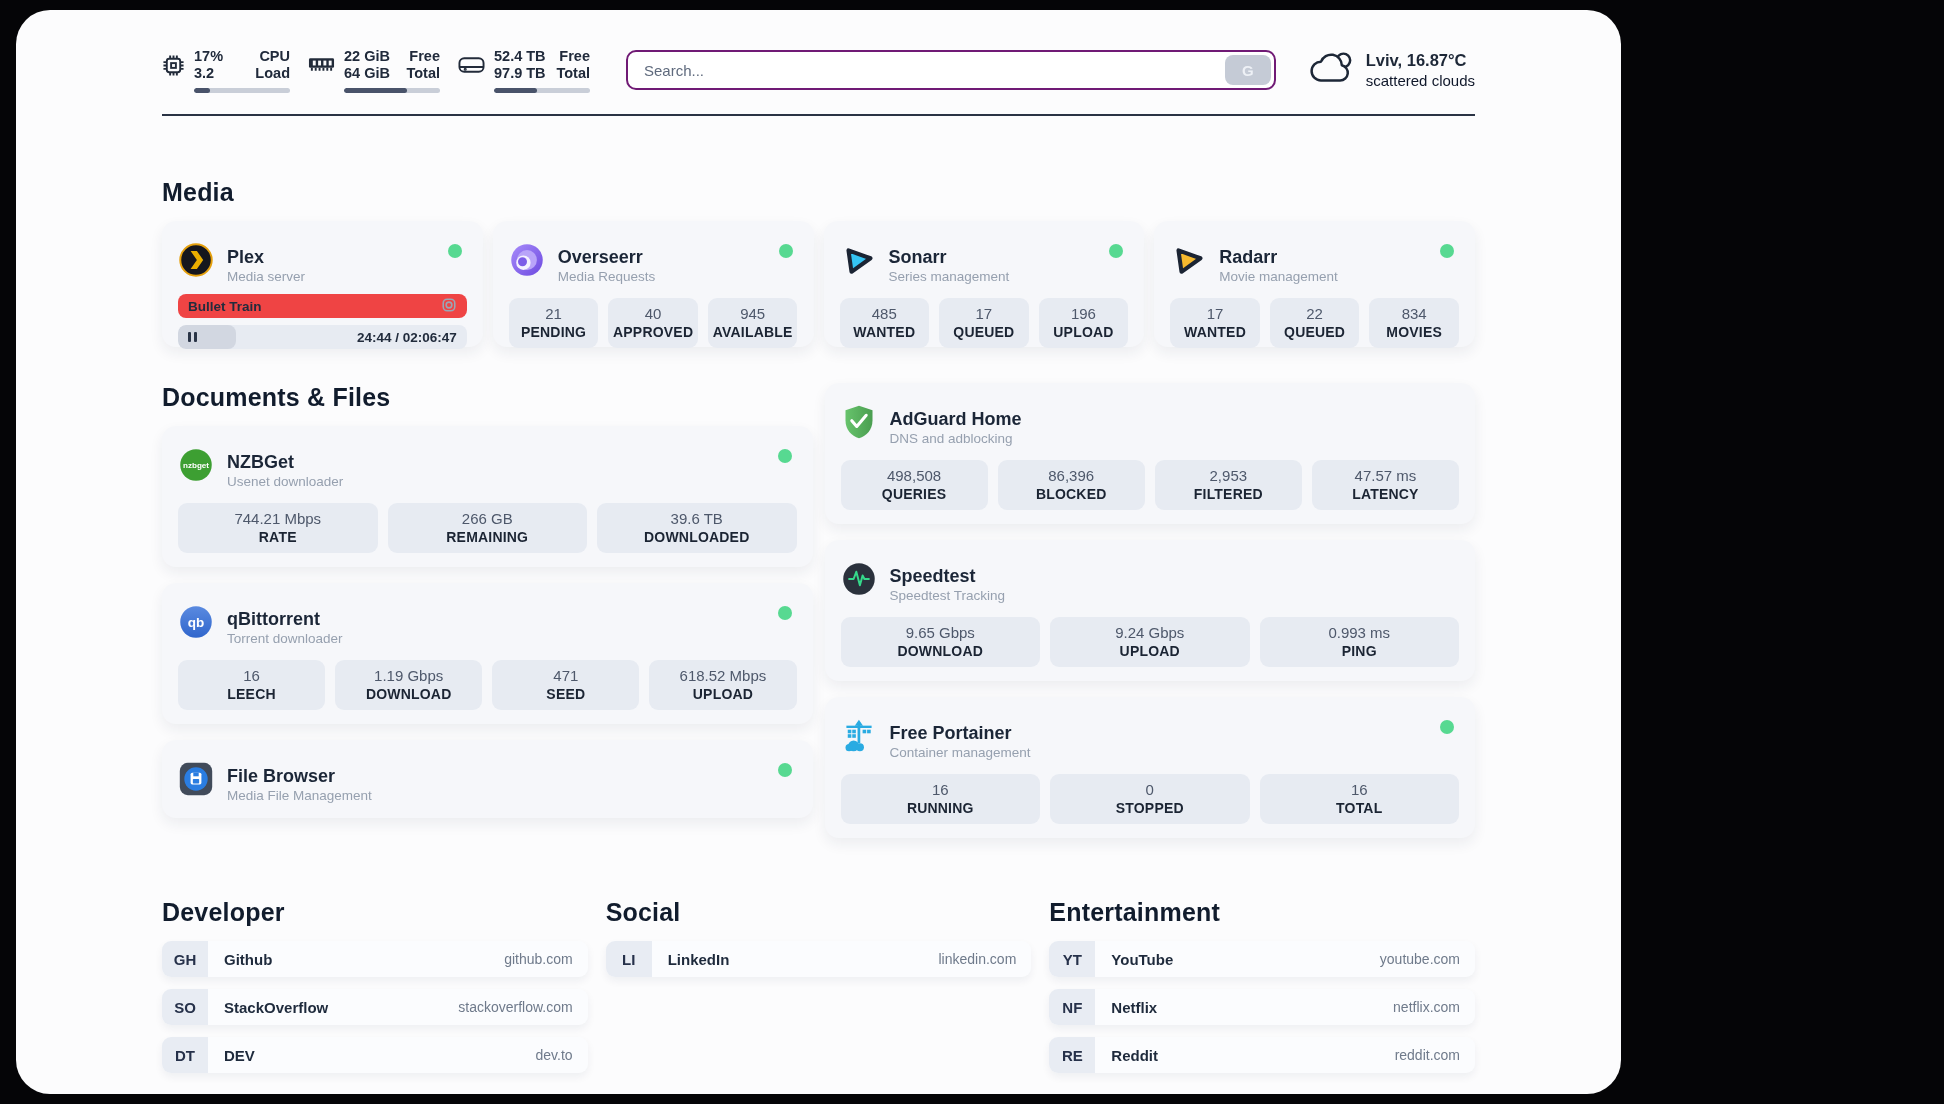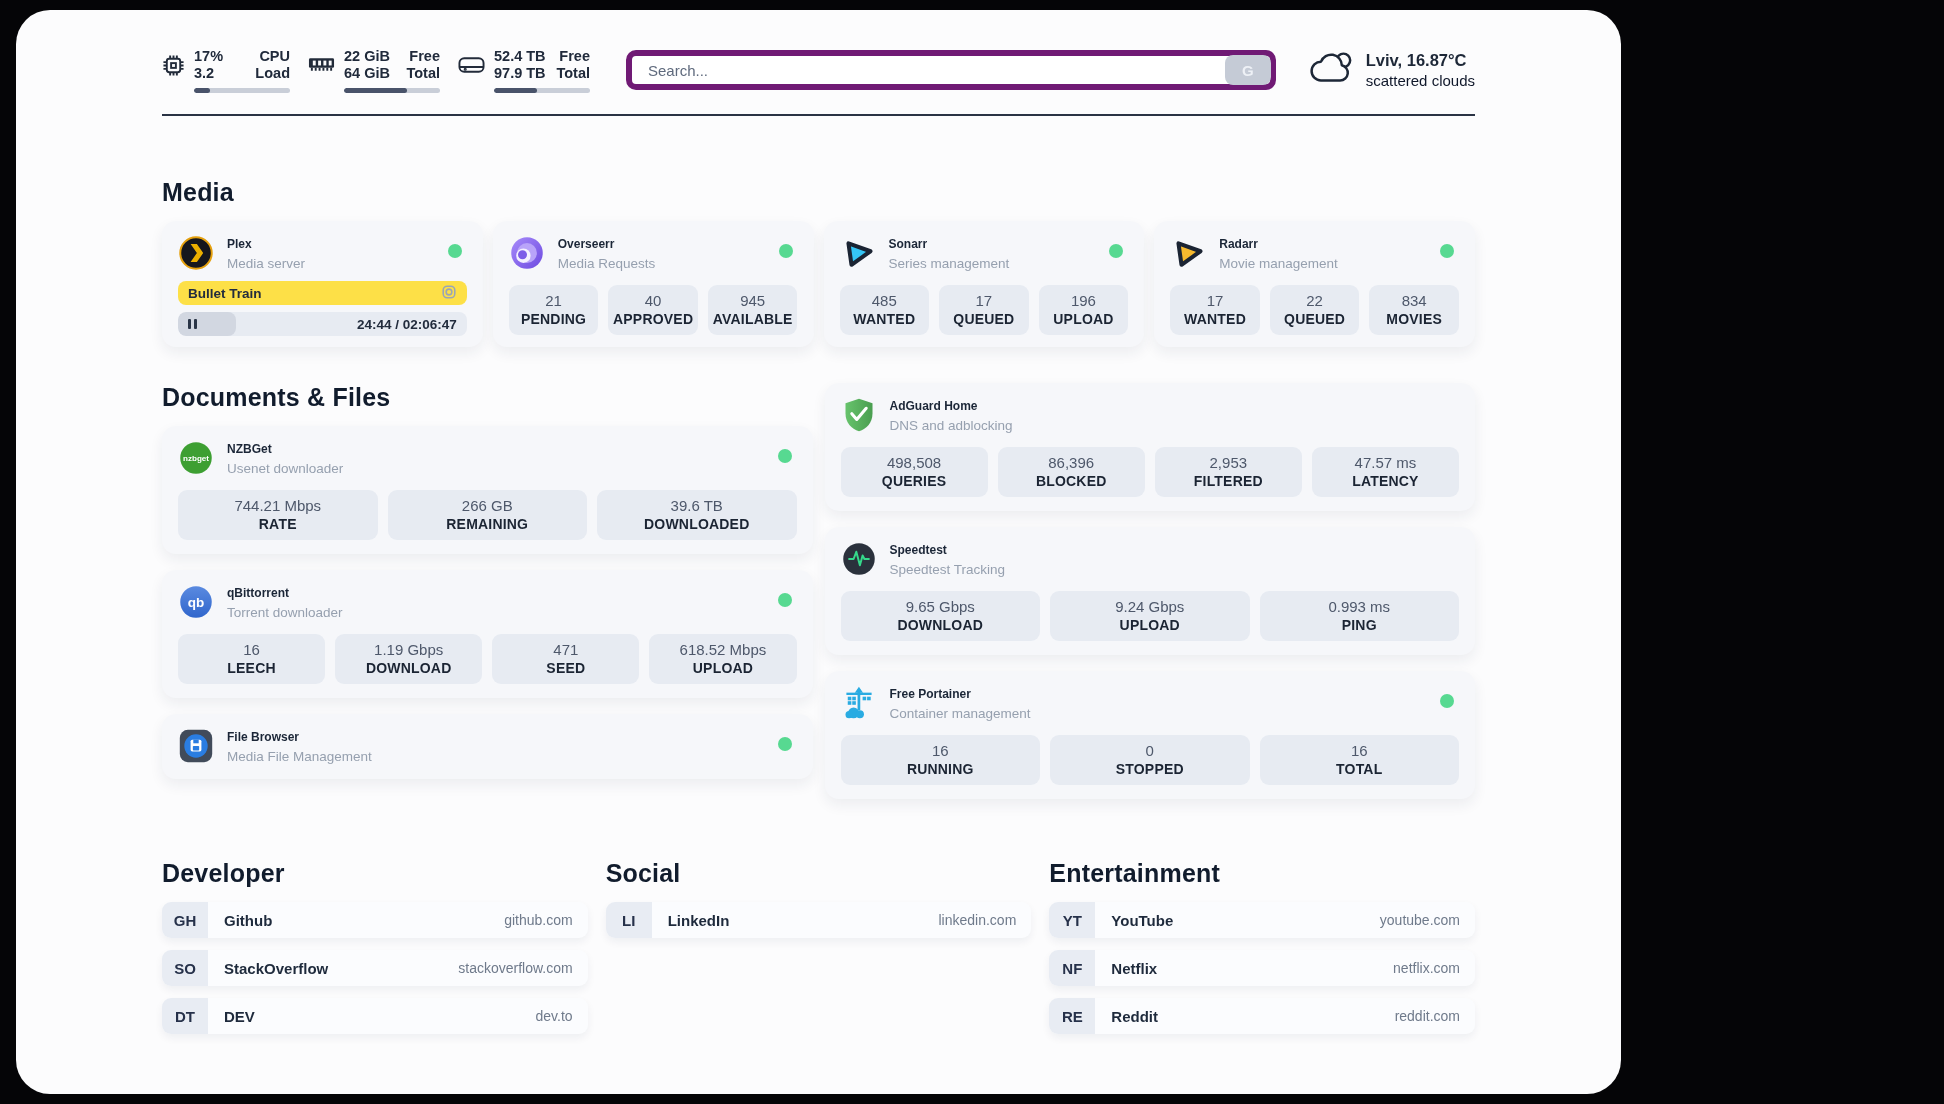--- a/index.html
+++ b/index.html
@@ -10,48 +10,48 @@
   .topbar{display:flex;align-items:center;margin-top:30px;height:60px;}
   .metrics{display:flex;gap:18px;}
   .metric{display:flex;gap:9px;align-items:flex-start;}
   .metric svg{margin-top:6px;}
   .metric-body{width:96px;display:flex;flex-direction:column;}
   .metric-text{display:flex;justify-content:space-between;font-size:14.5px;font-weight:600;color:#202a3b;line-height:17px;}
   .metric-labels{text-align:right;}
   .metric-bar{margin-top:6px;height:5px;border-radius:3px;background:#c9ced8;overflow:hidden;}
   .metric-fill{height:100%;border-radius:3px;background:#49536a;}
   .search-wrap{flex:1;position:relative;margin:0 32px 0 36px;}
-  .search-input{width:100%;height:40px;box-sizing:border-box;border:6px solid #701a75;border-radius:10px;background:#fff;padding:0 60px 0 16px;font-size:15px;color:#202a3b;font-family:inherit;outline:none;}
+  .search-input{width:100%;height:40px;box-sizing:border-box;border:2px solid #701a75;border-radius:10px;background:#fff;padding:0 60px 0 16px;font-size:15px;color:#202a3b;font-family:inherit;outline:none;}
   .search-input::placeholder{color:#5f6a7d;}
   .g-btn{position:absolute;right:5px;top:5px;width:46px;height:30px;border:none;border-radius:8px;background:#c5cbd6;color:#eef1f6;font-size:15px;font-weight:600;display:flex;align-items:center;justify-content:center;cursor:pointer;font-family:inherit;}
   .weather{display:flex;align-items:center;gap:12px;}
   .weather-text div:first-child{font-size:16.5px;font-weight:600;color:#1d2737;line-height:21px;}
   .weather-text div:last-child{font-size:15px;color:#0f172a;line-height:19px;}
   .divider{border-bottom:2px solid #2a3344;margin-top:14px;}
 
   
   .section-title{font-size:25px;font-weight:700;color:#111c2d;margin:0 0 14px 0;letter-spacing:.2px;}
   .media-section{margin-top:62px;}
   .media-grid{display:grid;grid-template-columns:repeat(4,1fr);gap:10px;}
 
   .card{position:relative;background:#f6f7fa;border-radius:14px;padding:13px 16px 14px;box-sizing:border-box;box-shadow:0 6px 14px rgba(25,39,68,.07);cursor:pointer;}
   .media-grid .card{height:126px;}
   .card-header{display:flex;align-items:center;gap:13px;}
   .app-icon{width:36px;height:36px;flex:none;display:flex;align-items:center;justify-content:center;}
-  .app-name{font-size:12px;font-weight:600;color:#1b2637;line-height:21px;}
+  .app-name{font-size:18px;font-weight:600;color:#1b2637;line-height:21px;margin-top:13px;}
   .app-sub{font-size:13.5px;color:#96a0af;line-height:17px;}
   .dot{position:absolute;top:23px;right:21px;width:14px;height:14px;border-radius:50%;background:#57d991;}
 
   .stats{display:flex;gap:10px;margin-top:13px;}
   .stat{flex:1;background:#e7ebf2;border-radius:9px;padding:6px 4px 7px;text-align:center;}
   .stat-value{font-size:15px;color:#4e586b;line-height:19px;}
   .stat-label{font-size:14px;font-weight:700;color:#1b2433;line-height:18px;letter-spacing:.2px;}
 
   
-  .media-row{margin-top:9px;height:24px;background:#fde047;border-radius:8px;display:flex;align-items:center;justify-content:space-between;padding:0 10px;font-size:13.5px;font-weight:600;color:#222c3d;}
+  .media-row{margin-top:9px;height:24px;background:#ef4444;border-radius:8px;display:flex;align-items:center;justify-content:space-between;padding:0 10px;font-size:13.5px;font-weight:600;color:#222c3d;}
   .player-row{margin-top:7px;height:24px;background:#e7ebf2;border-radius:8px;position:relative;display:flex;align-items:center;padding:0 10px;overflow:hidden;}
   .player-progress{position:absolute;left:0;top:0;bottom:0;background:#d2d7e1;border-radius:8px;}
   .pause-btn{position:relative;z-index:1;display:flex;gap:3px;border:none;background:transparent;padding:0;cursor:pointer;}
   .pause-btn span{display:block;width:3px;height:10px;border-radius:1px;background:#2a3547;}
   .player-time{position:relative;z-index:1;margin-left:auto;font-size:13.5px;font-weight:600;color:#222c3d;}
 
   .mid-grid{display:grid;grid-template-columns:1fr 1fr;gap:12px;margin-top:36px;}
   .col .card + .card{margin-top:16px;}
 
   

